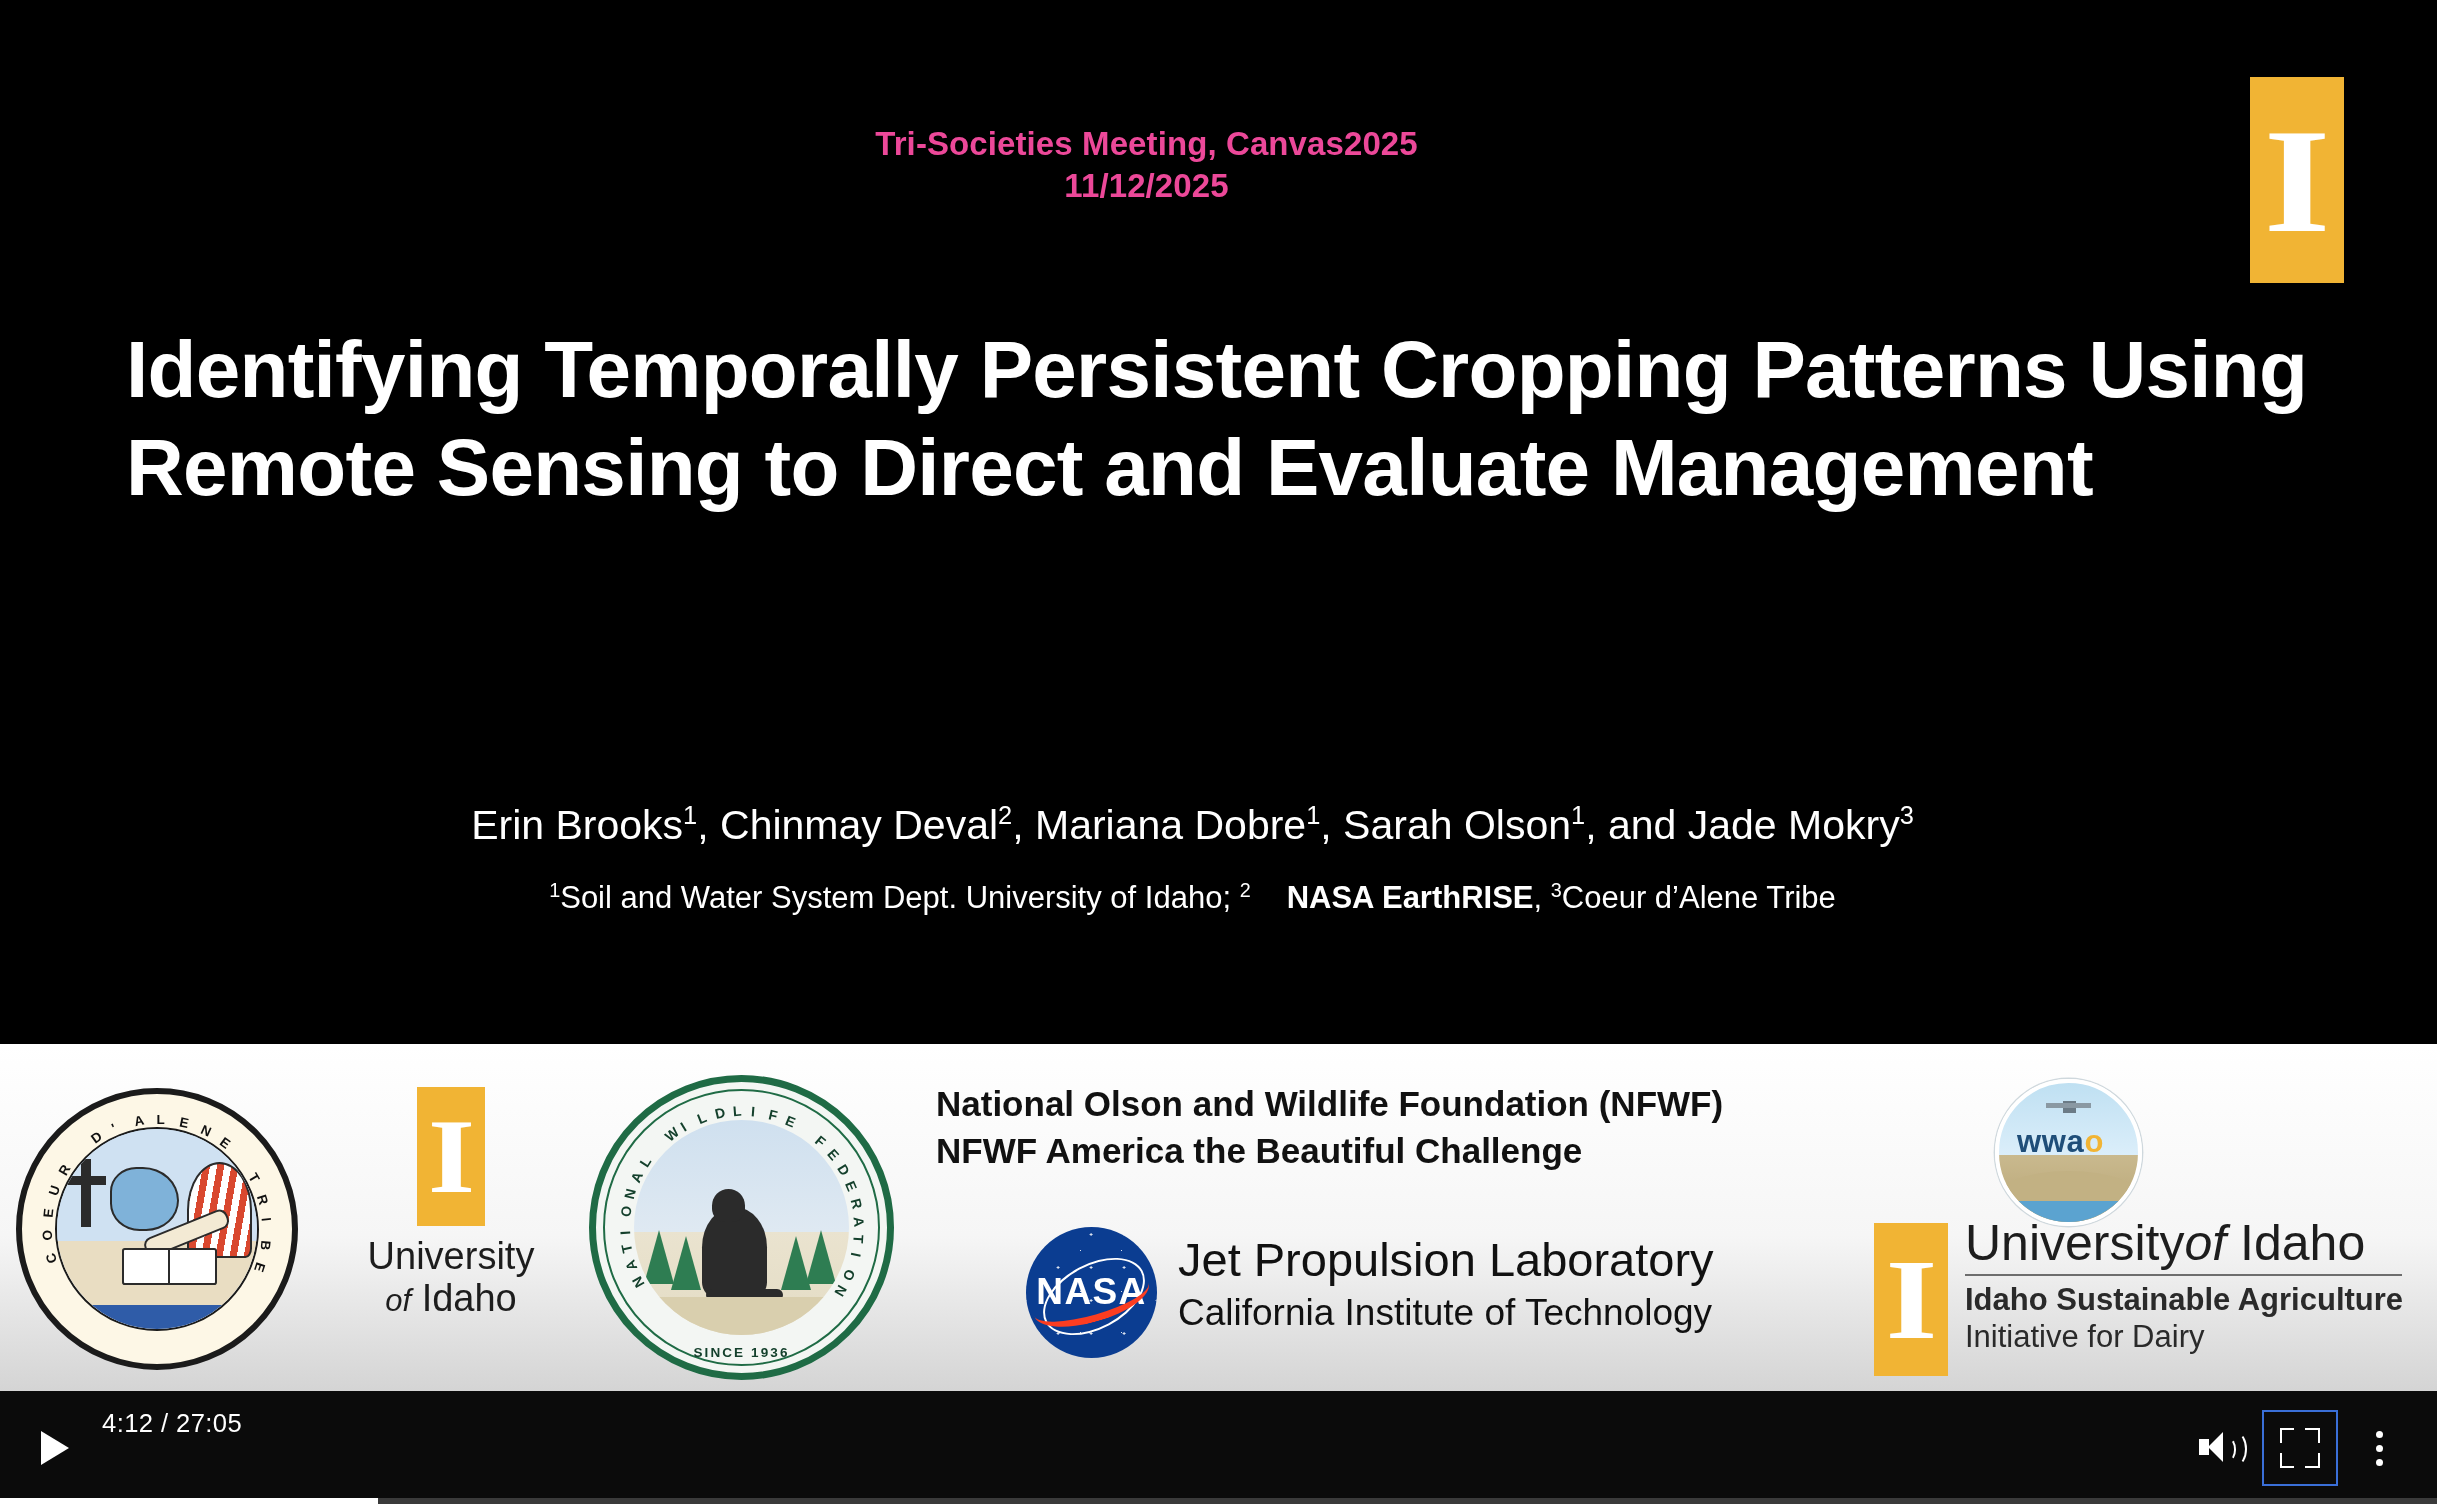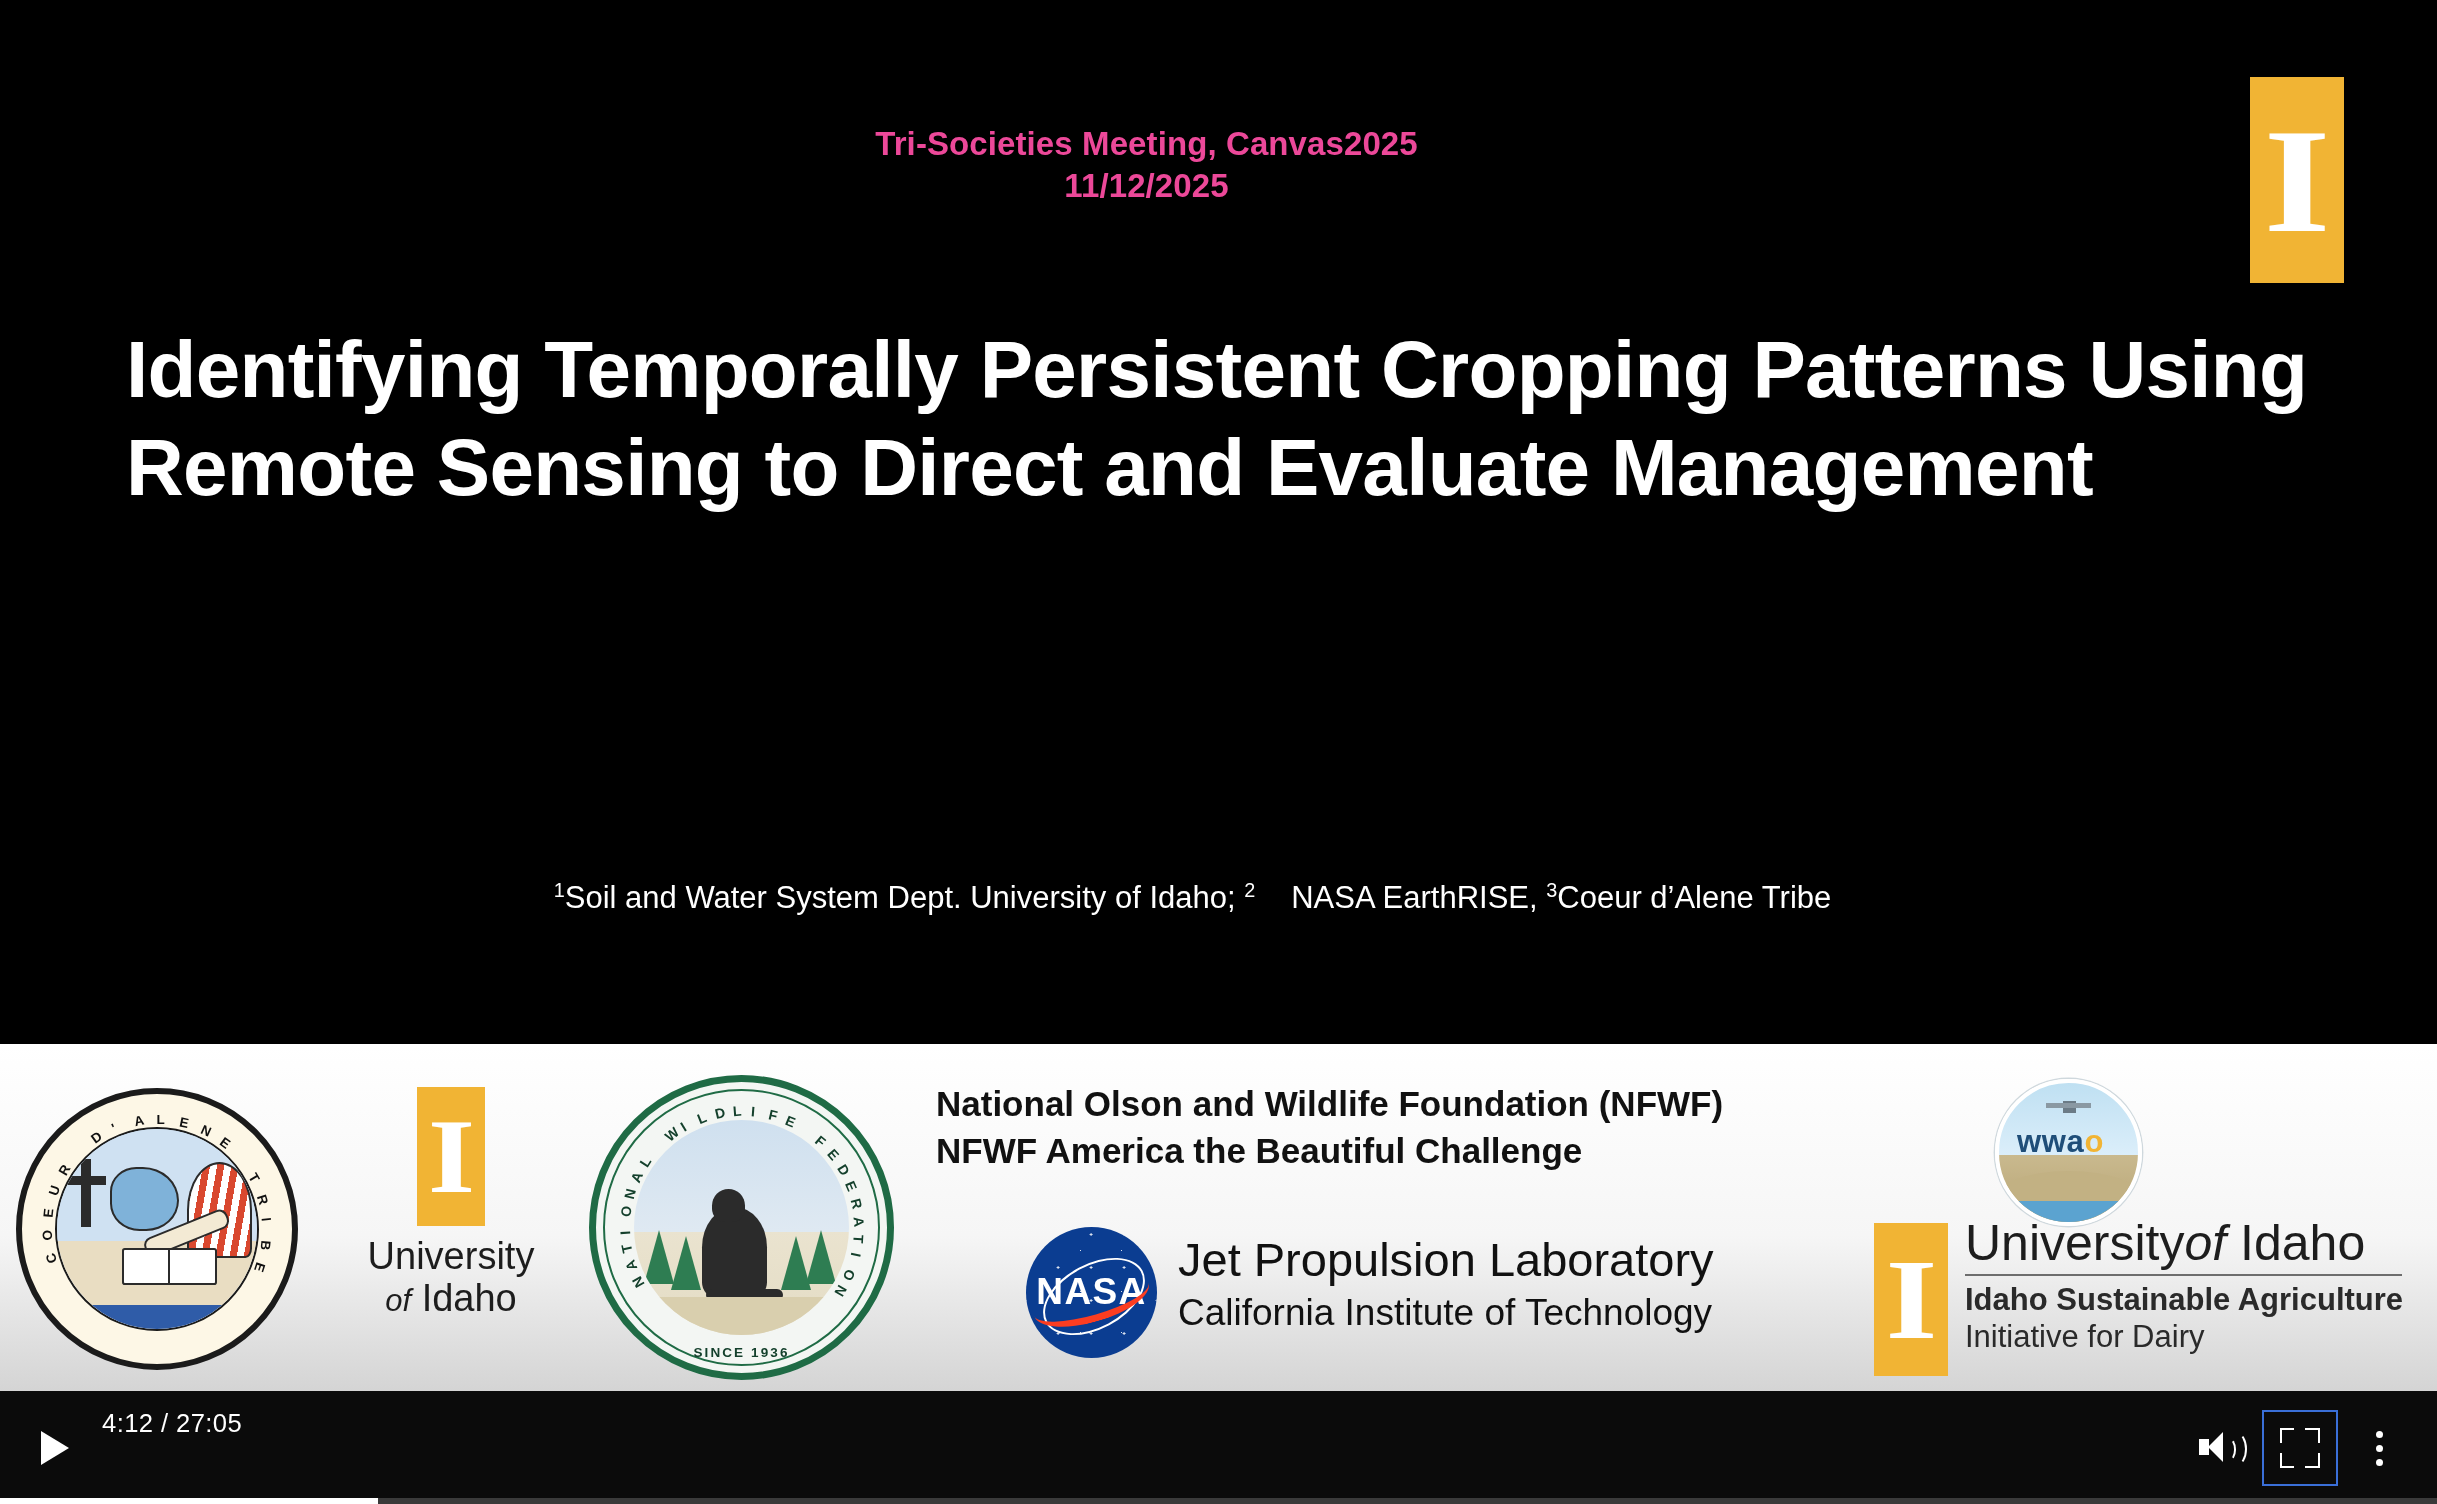--- a/index.html
+++ b/index.html
@@ -76,21 +76,21 @@
     position: absolute;
     left: 0;
     top: 878px;
     width: 2385px;
     text-align: center;
     color: #ffffff;
     font-size: 31px;
     line-height: 1.3;
   }
   .affils sup { font-size: 0.64em; }
-  .affils .b { font-weight: normal; margin-left: 36px; }
+  .affils .b { font-weight: bold; margin-left: 36px; }
 
   
   .idaho-block {
     position: absolute;
     right: 94px;
     top: 77px;
     width: 94px;
     height: 206px;
     background: #f1b434;
     display: flex;
@@ -452,20 +452,23 @@
       <span class="i-glyph">I</span>
     </div>
 
     <div class="meeting-block">
       <div>Tri-Societies Meeting, Canvas2025</div>
       <div class="line2">11/12/2025</div>
     </div>
 
     <div class="title">Identifying Temporally Persistent Cropping Patterns Using Remote Sensing to Direct and Evaluate Management</div>
 
+    <div class="authors">
+      <span>Erin Brooks</span><sup>1</sup>, <span>Chinmay Deval</span><sup>2</sup>, <span>Mariana Dobre</span><sup>1</sup>, <span>Sarah Olson</span><sup>1</sup>, <span>and Jade Mokry</span><sup>3</sup>
+    </div>
 
     <div class="affils">
       <sup>1</sup><span>Soil and Water System Dept. University of Idaho; </span><sup>2</sup><span class="b">NASA EarthRISE</span><span>, </span><sup>3</sup><span>Coeur d’Alene Tribe</span>
     </div>
 
     <div class="sponsor-band">
 
       <div class="cda-seal">
         <div class="ring-text" id="cda-ring">
             <span style="font-size: 13.5px; transform: rotate(-108deg) translate(0px, -117px);">C</span>

